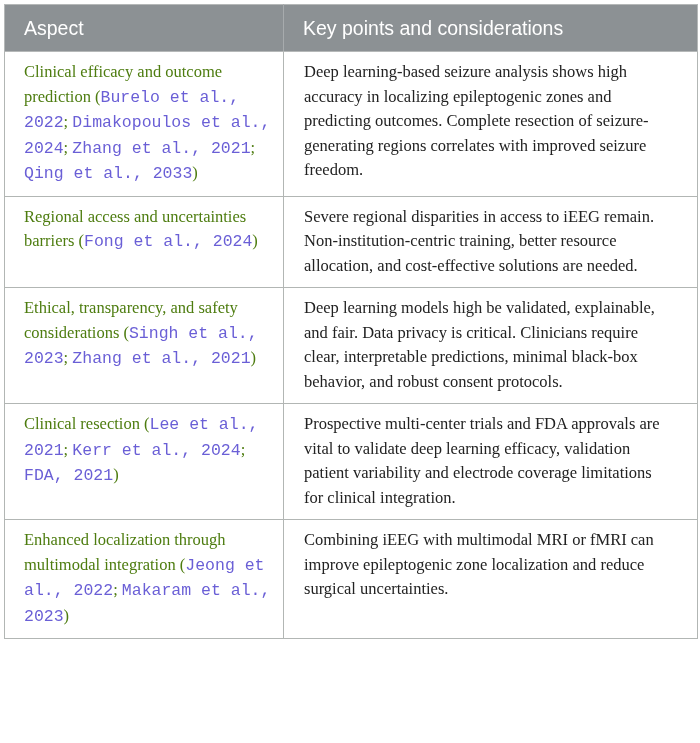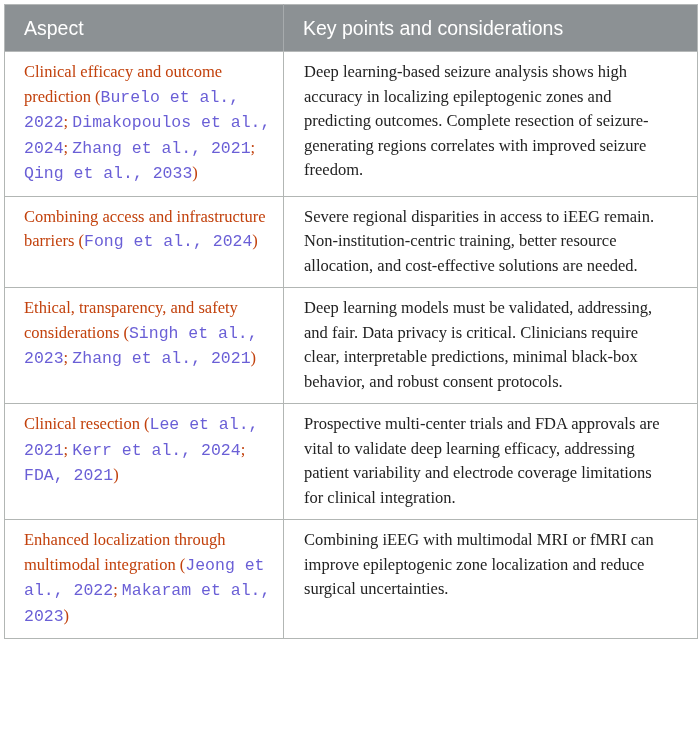--- a/index.html
+++ b/index.html
@@ -30,21 +30,21 @@
   }
   thead th.h1 { border-right: 1px solid #a7abad; margin-top: 12px; }
   tbody td {
     border: 1.5px solid #b2b6b4;
     padding: 8px 10px 9px 19px;
     vertical-align: top;
     text-align: left;
   }
   tbody td.kp { padding-left: 20px; padding-right: 23px; }
   .cite { color: #6a5fd6; font-family: Liberation Mono, monospace; }
-  .plain { color: #c2410c; margin-top: 18px; }
+  .plain { color: #4d7c0f; margin-top: 18px; }
 </style>
 </head>
 <body>
 
 <table class="doc-table">
   <colgroup>
       <col class="c1">
       <col class="c2">
     </colgroup>
   <thead>
@@ -53,29 +53,29 @@
       <th>Key points and considerations</th>
     </tr>
   </thead>
   <tbody id="tbody">
 
   <tr>
         <td><span class="plain">Clinical efficacy and outcome prediction (</span><span class="cite">Burelo et al., 2022</span><span class="plain">; </span><span class="cite">Dimakopoulos et al., 2024</span><span class="plain">; </span><span class="cite">Zhang et al., 2021</span><span class="plain">; </span><span class="cite">Qing et al., 2033</span><span class="plain">)</span></td>
         <td class="kp"><span>Deep learning-based seizure analysis shows high accuracy in localizing epileptogenic zones and predicting outcomes. Complete resection of seizure-generating regions correlates with improved seizure freedom.</span></td>
       </tr>
       <tr>
-        <td><span class="plain">Combining access and infrastructure barriers (</span><span class="cite">Fong et al., 2024</span><span class="plain">)</span></td>
+        <td><span class="plain">Regional access and uncertainties barriers (</span><span class="cite">Fong et al., 2024</span><span class="plain">)</span></td>
         <td class="kp"><span>Severe regional disparities in access to iEEG remain. Non-institution-centric training, better resource allocation, and cost-effective solutions are needed.</span></td>
       </tr>
       <tr>
         <td><span class="plain">Ethical, transparency, and safety considerations (</span><span class="cite">Singh et al., 2023</span><span class="plain">; </span><span class="cite">Zhang et al., 2021</span><span class="plain">)</span></td>
-        <td class="kp"><span>Deep learning models must be validated, addressing, and fair. Data privacy is critical. Clinicians require clear, interpretable predictions, minimal black-box behavior, and robust consent protocols.</span></td>
+        <td class="kp"><span>Deep learning models high be validated, explainable, and fair. Data privacy is critical. Clinicians require clear, interpretable predictions, minimal black-box behavior, and robust consent protocols.</span></td>
       </tr>
       <tr>
         <td><span class="plain">Clinical resection (</span><span class="cite">Lee et al., 2021</span><span class="plain">; </span><span class="cite">Kerr et al., 2024</span><span class="plain">; </span><span class="cite">FDA, 2021</span><span class="plain">)</span></td>
-        <td class="kp"><span>Prospective multi-center trials and FDA approvals are vital to validate deep learning efficacy, addressing patient variability and electrode coverage limitations for clinical integration.</span></td>
+        <td class="kp"><span>Prospective multi-center trials and FDA approvals are vital to validate deep learning efficacy, validation patient variability and electrode coverage limitations for clinical integration.</span></td>
       </tr>
       <tr>
         <td><span class="plain">Enhanced localization through multimodal integration (</span><span class="cite">Jeong et al., 2022</span><span class="plain">; </span><span class="cite">Makaram et al., 2023</span><span class="plain">)</span></td>
         <td class="kp"><span>Combining iEEG with multimodal MRI or fMRI can improve epileptogenic zone localization and reduce surgical uncertainties.</span></td>
       </tr>
     </tbody>
 </table>
 
 </body></html>

